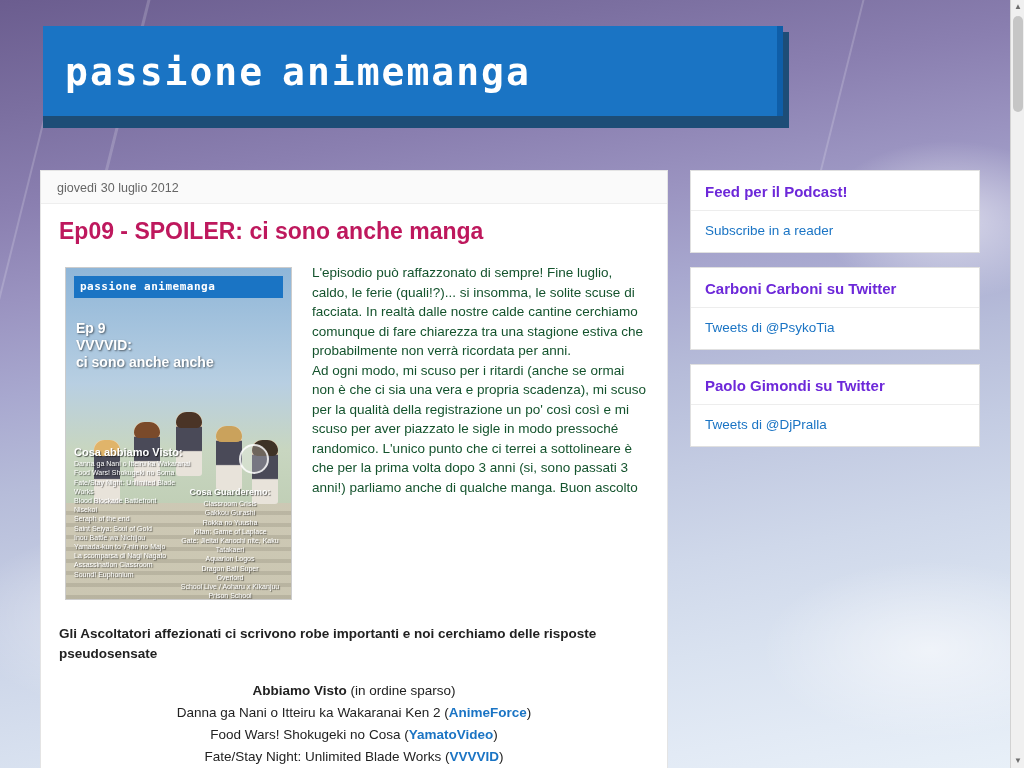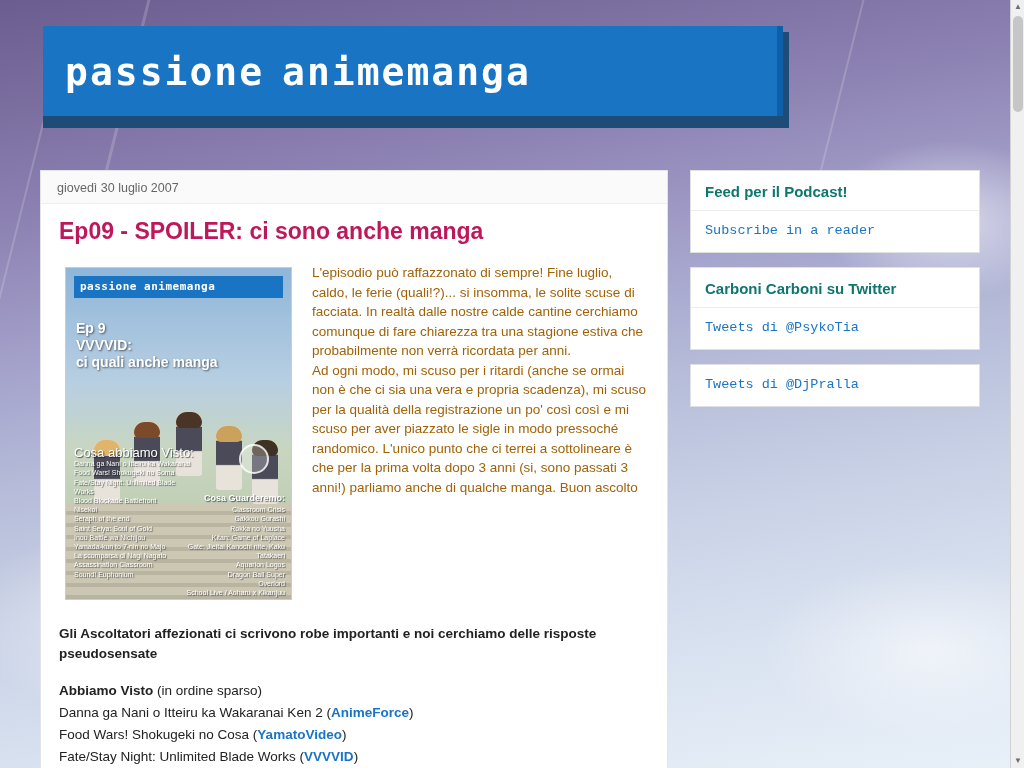--- a/index.html
+++ b/index.html
@@ -122,24 +122,24 @@
     position: absolute; left: 10px; top: 52px;
     color: #ffffff; font-weight: bold; font-size: 14px;
     text-shadow: 1px 1px 2px rgba(0,0,0,0.55);
     line-height: 17px;
   }
   .pi-col-left {
     position: absolute; left: 8px; top: 180px; width: 120px;
     color: #ffffff; font-size: 7px; line-height: 9.2px;
     text-shadow: 1px 1px 1px rgba(0,0,0,0.6);
   }
-  .pi-col-left .h { font-weight: normal; font-size: 13px; display: block; margin-bottom: 2px; }
+  .pi-col-left .h { font-weight: bold; font-size: 11px; display: block; margin-bottom: 2px; }
   .pi-col-right {
-    position: absolute; right: 6px; top: 226px; width: 110px;
-    color: #ffffff; font-size: 7px; line-height: 9.2px; text-align: right;
+    position: absolute; right: 6px; top: 220px; width: 110px;
+    color: #ffffff; font-size: 7px; line-height: 9.2px; text-align: center;
     text-shadow: 1px 1px 1px rgba(0,0,0,0.6);
   }
   .pi-col-right .h { font-weight: bold; font-size: 9px; display: block; margin-bottom: 2px; }
   .pi-figures {
     position: absolute; left: 24px; top: 76px; width: 195px; height: 200px;
   }
   .pi-fig {
     position: absolute; width: 26px; height: 64px;
     background: linear-gradient(180deg, #f2d9b8 0%, #f2d9b8 22%, #4a4a58 24%, #4a4a58 60%, #e8e3da 62%, #e8e3da 100%);
     border-radius: 9px 9px 3px 3px;
@@ -154,55 +154,54 @@
     opacity: 0.85;
   }
   .pi-circle {
     position: absolute; right: 22px; top: 176px; width: 30px; height: 30px;
     border: 2px solid rgba(255,255,255,0.8); border-radius: 50%;
     background: rgba(255,255,255,0.25);
   }
 
   .post-text {
     font-size: 13.5px;
-    color: #a16207;
+    color: #14532d;
     line-height: 19.5px;
   }
   .post-text p { margin: 0 0 0 0; }
 
   .post-after { clear: both; padding-top: 14px; }
   .lead-bold {
     font-weight: bold; font-size: 13.5px; color: #222; line-height: 20px;
     margin-bottom: 16px;
   }
-  .list-line { font-size: 13.5px; color: #222; line-height: 22px; }
+  .list-line { font-size: 13.5px; color: #222; line-height: 22px; text-align: center; }
   .list-line b { font-weight: bold; }
   a.link { color: #1a74c4; text-decoration: none; font-weight: bold; }
 
   
   .side-col {
     position: absolute; left: 650px; top: 0; width: 290px;
   }
   .widget {
     background: #ffffff;
     border: 1px solid #e0e0e0;
     margin-bottom: 14px;
   }
   .widget h3 {
     margin: 0;
     padding: 12px 14px 10px 14px;
     font-size: 15px;
-    color: #0f766e;
+    color: #6d28d9;
     font-weight: bold;
     border-bottom: 1px solid #ededed;
   }
   .widget .content {
     padding: 12px 14px 14px 14px;
     font-size: 13px;
-    font-family: Liberation Mono, monospace;
   }
   .widget .content.tall { height: 232px; }
   .widget .content a { color: #1a74c4; text-decoration: none; font-size: 13.5px; }
 </style>
 </head>
 <body>
 
 <div class="bg-deco">
   <div class="cloud" style="left:-40px; top:520px; width:420px; height:200px;"></div>
   <div class="cloud" style="left:760px; top:560px; width:340px; height:180px;"></div>
@@ -218,21 +217,21 @@
   <div class="banner">
     <div class="title">
       <span>passione</span><span class="word-space"></span><span>animemanga</span>
     </div>
   </div>
 
   <div class="body-area">
 
     <div class="main-col">
 
-      <div class="date-header">giovedì 30 luglio 2007</div>
+      <div class="date-header">giovedì 30 luglio 2012</div>
 
       <div class="post">
         <h2>Ep09 - SPOILER: ci sono anche manga</h2>
 
         <div class="post-body">
 
           <div class="post-image">
             <div class="pi-stairs"></div>
             <div class="pi-figures">
               <div class="pi-fig" style="left:4px; top:96px;">
@@ -248,21 +247,21 @@
                   <div class="pi-hair" style="background:#caa25c;"></div>
                 </div>
               <div class="pi-fig" style="left:162px; top:96px;">
                   <div class="pi-hair" style="background:#3e3226;"></div>
                 </div>
             </div>
             <div class="pi-band">passione animemanga</div>
             <div class="pi-ep">
               <span>Ep 9</span><br>
               <span>VVVVID:</span><br>
-              <span>ci quali anche manga</span>
+              <span>ci sono anche anche</span>
             </div>
             <div class="pi-col-left">
               <span class="h">Cosa abbiamo Visto:</span>
               <span style="white-space:pre-line;">Danna ga Nani o Itteiru ka Wakaranai
 Food Wars! Shokugeki no Soma
 Fate/Stay Night: Unlimited Blade Works
 Blood Blockade Battlefront
 Nisekoi
 Seraph of the end
 Saint Seiya: Soul of Gold
@@ -329,20 +328,21 @@
 
 
       <div class="widget">
         <h3>Carboni Carboni su Twitter</h3>
         <div class="content">
           <a href="#">Tweets di @PsykoTia</a>
         </div>
       </div>
 
       <div class="widget">
+        <h3>Paolo Gimondi su Twitter</h3>
         <div class="content">
           <a href="#">Tweets di @DjPralla</a>
         </div>
       </div>
 
     </div>
 
   </div>
 </div>
 

